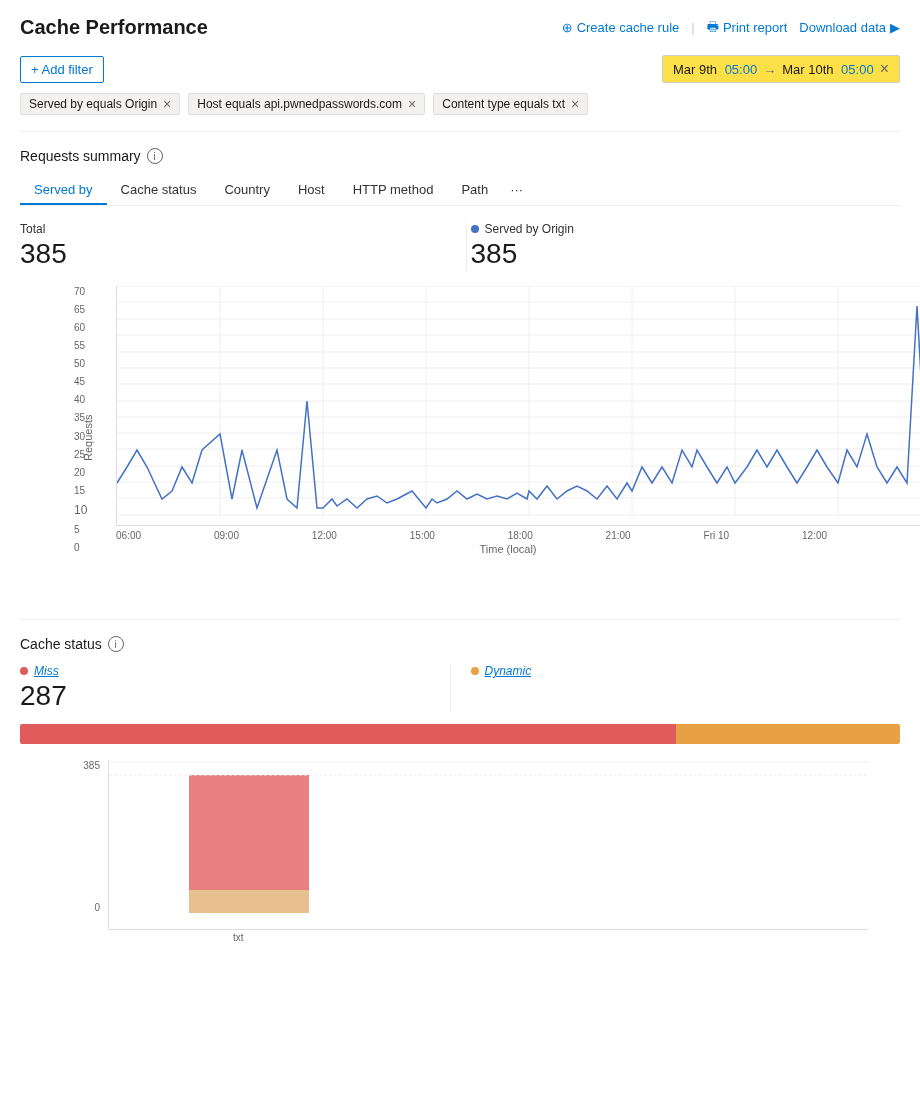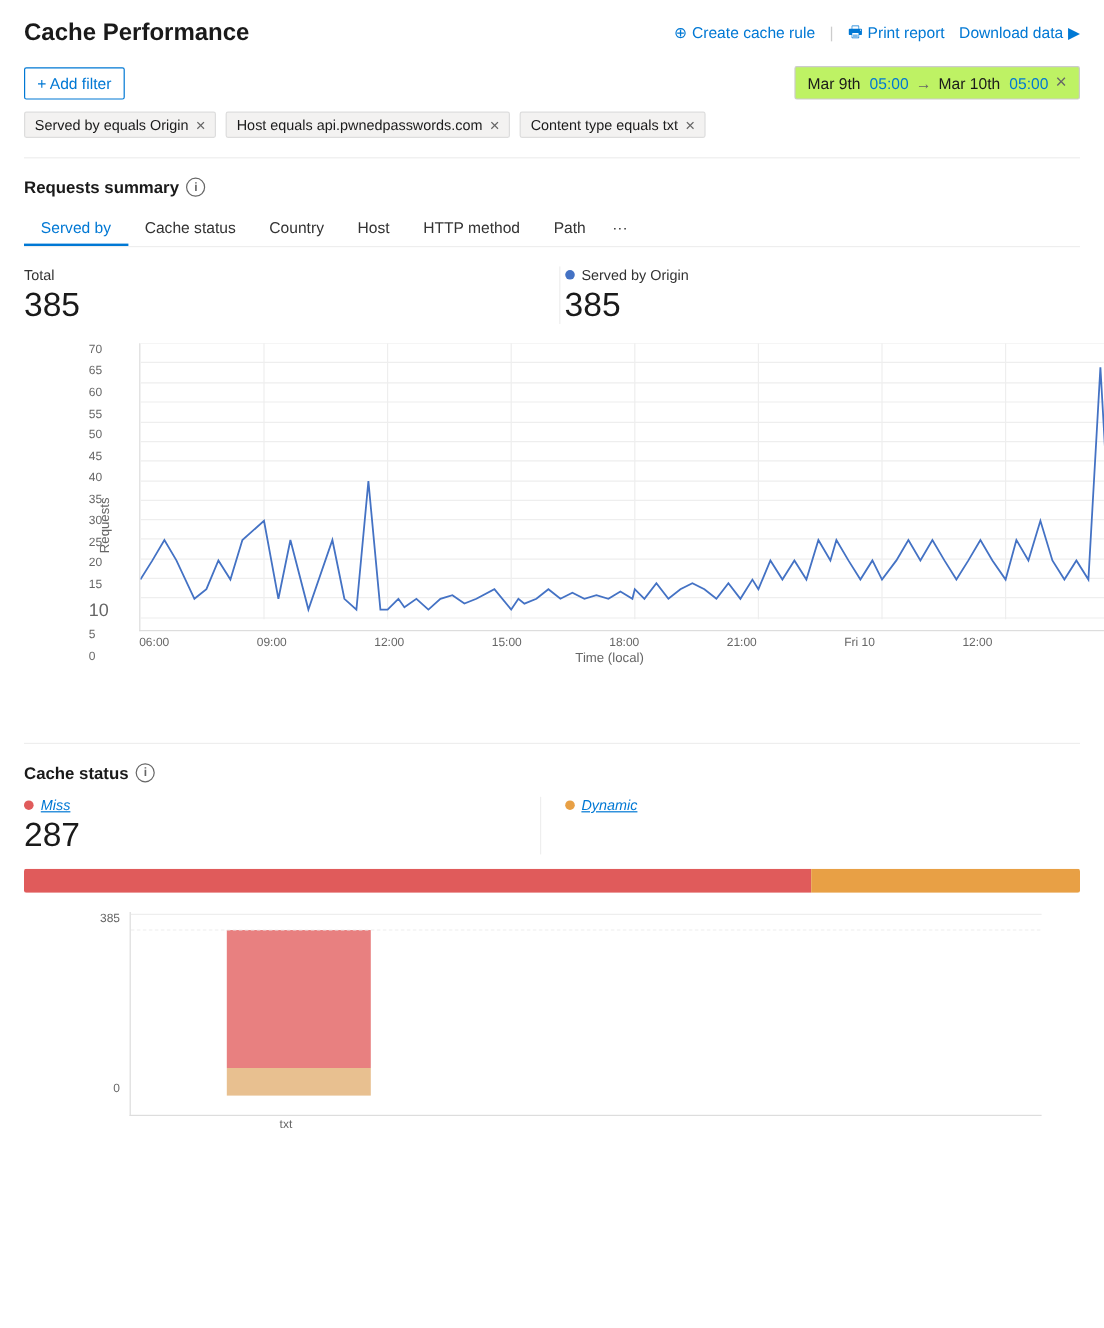--- a/index.html
+++ b/index.html
@@ -11,35 +11,35 @@
     .header { display: flex; justify-content: space-between; align-items: center; margin-bottom: 16px; }
     .page-title { font-size: 20px; font-weight: 600; color: #1a1a1a; }
     .header-actions { display: flex; align-items: center; gap: 12px; font-size: 13px; color: #0078d4; }
     .header-actions a { color: #0078d4; text-decoration: none; cursor: pointer; display: flex; align-items: center; gap: 4px; }
     .separator { color: #ccc; }
 
     
     .filter-bar { display: flex; align-items: center; justify-content: space-between; margin-bottom: 10px; }
     .filter-left { display: flex; align-items: center; gap: 8px; flex-wrap: wrap; }
     .add-filter-btn { display: flex; align-items: center; gap: 4px; border: 1px solid #0078d4; color: #0078d4; background: #fff; padding: 5px 10px; border-radius: 2px; cursor: pointer; font-size: 13px; }
-    .date-range { display: flex; align-items: center; gap: 6px; border: 1px solid #ccc; padding: 4px 10px; border-radius: 2px; background: #bef264; }
+    .date-range { display: flex; align-items: center; gap: 6px; border: 1px solid #ccc; padding: 4px 10px; border-radius: 2px; background: #fde047; }
     .date-range .arrow { color: #666; }
     .date-close { background: none; border: none; cursor: pointer; color: #666; font-size: 16px; }
 
     
     .filter-tags { display: flex; gap: 8px; flex-wrap: wrap; margin-bottom: 16px; }
     .filter-tag { display: flex; align-items: center; gap: 6px; background: #f3f2f1; border: 1px solid #ddd; border-radius: 2px; padding: 3px 8px; font-size: 12px; }
     .filter-tag-close { background: none; border: none; cursor: pointer; color: #666; font-size: 14px; line-height: 1; }
 
     
     .divider { border: none; border-top: 1px solid #eee; margin: 8px 0 16px; }
 
     
     .section { margin-bottom: 24px; }
-    .section-title { font-size: 14px; font-weight: 700; margin-bottom: 12px; display: flex; align-items: center; gap: 6px; }
+    .section-title { font-size: 14px; font-weight: 400; margin-bottom: 12px; display: flex; align-items: center; gap: 6px; }
     .info-icon { width: 16px; height: 16px; border-radius: 50%; border: 1px solid #666; display: inline-flex; align-items: center; justify-content: center; font-size: 10px; color: #666; cursor: pointer; }
 
     
     .tabs { display: flex; gap: 0; border-bottom: 1px solid #eee; margin-bottom: 16px; }
     .tab { padding: 6px 14px; cursor: pointer; color: #333; font-size: 13px; border-bottom: 2px solid transparent; text-decoration: none; }
     .tab.active { color: #0078d4; border-bottom: 2px solid #0078d4; font-weight: 500; }
     .tab-more { color: #333; padding: 6px 8px; cursor: pointer; }
 
     
     .stats-row { display: flex; gap: 16px; margin-bottom: 16px; }
@@ -157,21 +157,21 @@
     </div>
 
     <div class="chart-wrapper">
       <div style="position:relative; padding-left: 48px; padding-bottom: 40px;">
         <span style="position:absolute; left:0; top:50%; transform:translateY(-50%) rotate(-90deg); font-size:11px; color:#666; white-space:nowrap; width:40px; text-align:center;">Requests</span>
         <div style="position:relative;">
 
           <div style="position:absolute; left:-42px; top:0; bottom:0; display:flex; flex-direction:column-reverse; justify-content:space-between; padding-bottom:2px;">
             <span style="font-size:10px;color:#666;">0</span>
             <span style="font-size:10px;color:#666;">5</span>
-            <span style="font-size:15px;color:#666;">10</span>
+            <span style="font-size:12px;color:#666;">10</span>
             <span style="font-size:10px;color:#666;">15</span>
             <span style="font-size:10px;color:#666;">20</span>
             <span style="font-size:10px;color:#666;">25</span>
             <span style="font-size:10px;color:#666;">30</span>
             <span style="font-size:10px;color:#666;">35</span>
             <span style="font-size:10px;color:#666;">40</span>
             <span style="font-size:10px;color:#666;">45</span>
             <span style="font-size:10px;color:#666;">50</span>
             <span style="font-size:10px;color:#666;">55</span>
             <span style="font-size:10px;color:#666;">60</span>

